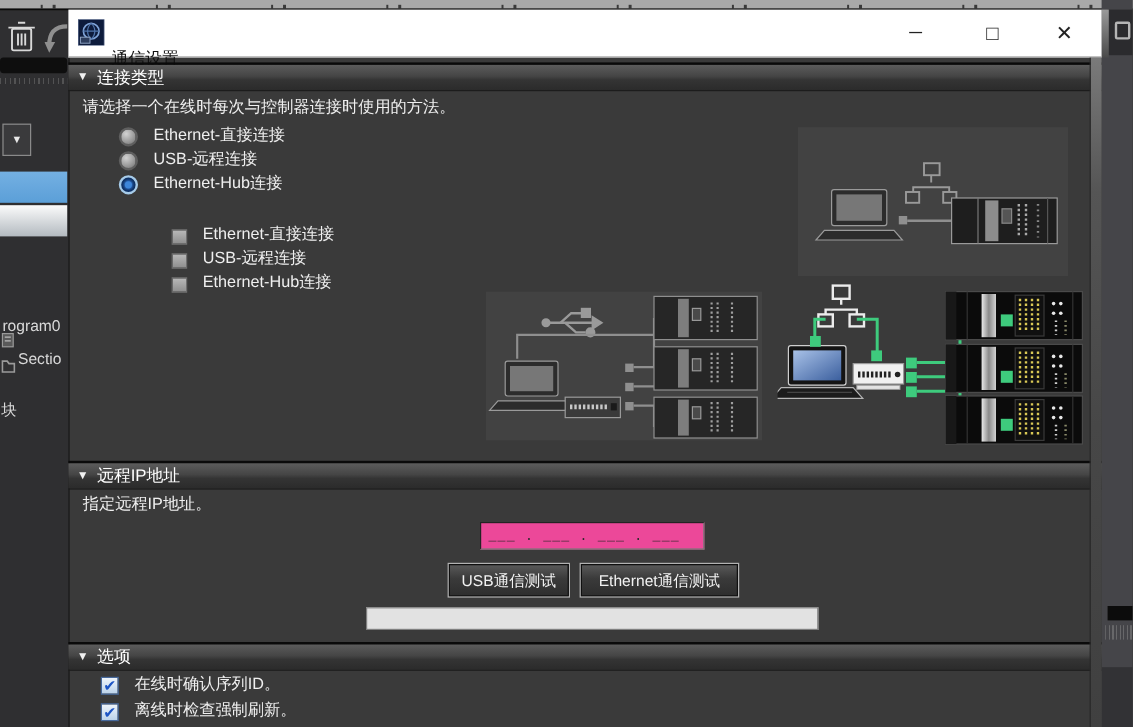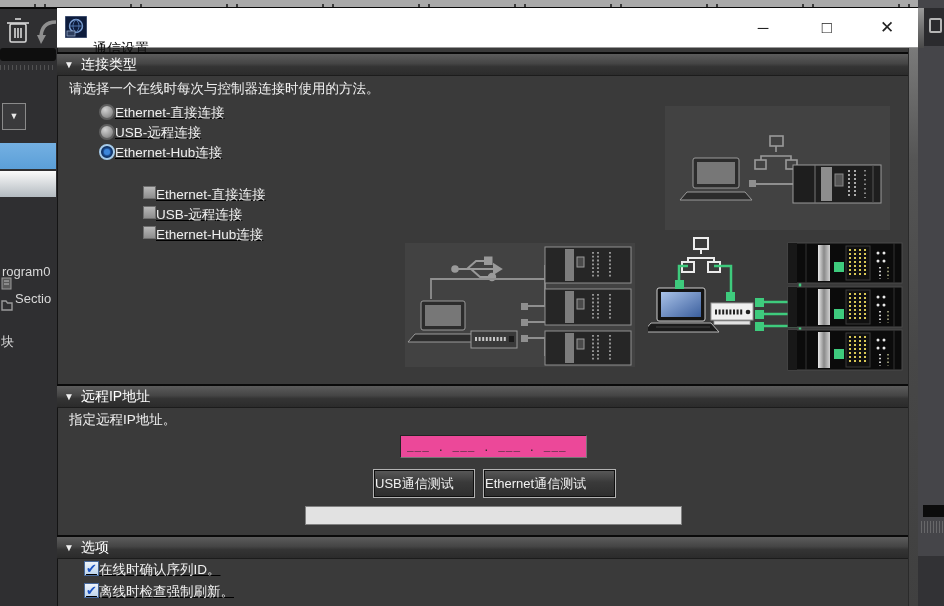--- a/index.html
+++ b/index.html
@@ -28,34 +28,34 @@
 
   
   .titlebar { left:57px; top:8px; width:861px; height:40px; background:#ffffff; border-bottom:1px solid #9a9a9a; }
   .title-txt { left:93px; top:20px; font-size:14px; color:#111;margin-top:20px; }
   .win-ctl { top:16px; width:34px; height:24px; color:#222; font-size:15px; text-align:center; line-height:24px; cursor:default; }
   .dialog-body { left:57px; top:48px; width:861px; height:558px; background:#3a3a3a; border-left:1px solid #141414; }
   .sec-hdr { left:57px; width:861px; height:24px; background:linear-gradient(#5c5c5c,#454545 45%,#343434 60%,#2b2b2b);
              border-top:2px solid #0a0a0a; border-bottom:1px solid #1c1c1c; color:#ffffff; font-size:14px; padding-left:7px; display:flex; align-items:center; gap:7px; }
   .tri { font-size:10px; color:#f0f0f0; }
   .lbl { color:#efefef; font-size:13.5px; white-space:nowrap; }
-  .row { display:flex; align-items:flex-start; gap:0;text-decoration:underline; }
+  .row { display:flex; align-items:flex-end; gap:13px; }
 
   .radio { width:16px; height:16px; border-radius:50%; border:2px solid #5f5f5f;
            background:radial-gradient(circle at 35% 30%, #d2d2d2, #8a8a8a 75%); position:relative; flex:0 0 auto; }
   .radio.sel { border:2px solid #a6cbe9; background:#0d2e60; }
   .radio.sel::after { content:""; position:absolute; left:3px; top:3px; width:6px; height:6px; border-radius:50%; background:#3d86da; box-shadow:0 0 2px 1px #2b67b8; }
   .cbx-gray { width:13px; height:13px; background:linear-gradient(#b8b8b8,#8e8e8e); border:1px solid #6e6e6e; flex:0 0 auto; }
   .cbx-blue { width:15px; height:15px; background:linear-gradient(#eef4fb,#bcd3ea); border:1px solid #47699c; color:#1c54c4; font-size:13px; font-weight:bold; line-height:13px; text-align:center; flex:0 0 auto; }
 
   .diagram-panel { background:#424242; }
   .ip-field { left:400px; top:435px; width:187px; height:23px; background:#ec4899; border:1px solid #242424; border-right-color:#777; border-bottom-color:#777;
               color:#2a2a2a; font-size:11px; letter-spacing:1px; padding:6px 0 4px 6px; font-family:"Liberation Mono","DejaVu Sans Mono",monospace; }
   .btn { top:470px; height:27px; background:linear-gradient(#585858,#3a3a3a 45%,#2e2e2e); border:1px solid #0f0f0f; box-shadow:0 0 0 1px #b2b2b2;
-         color:#f2f2f2; font-size:13px; text-align:left; line-height:25px; cursor:default; }
+         color:#f2f2f2; font-size:13px; text-align:center; line-height:25px; cursor:default; }
   .status-bar { left:305px; top:506px; width:377px; height:19px; background:#e2e2e2; border:1px solid #808080; }
   .scroll-strip { left:908px; top:48px; width:10px; height:558px; background:linear-gradient(180deg,#7a7a7a,#555 20%,#474747 55%,#404040); border-left:1px solid #2a2a2a; }
 </style>
 </head>
 <body>
 
 <div id="stage">
 
   <div class="abs ruler"></div>
   <div class="abs left-panel"></div>

